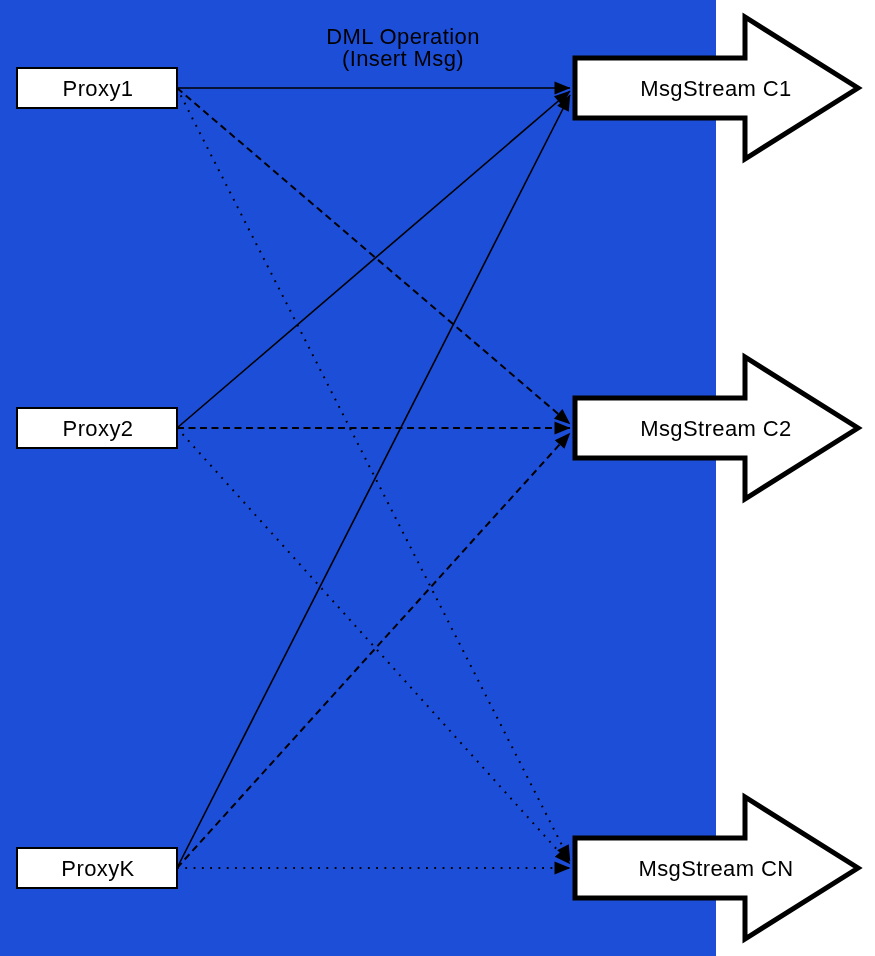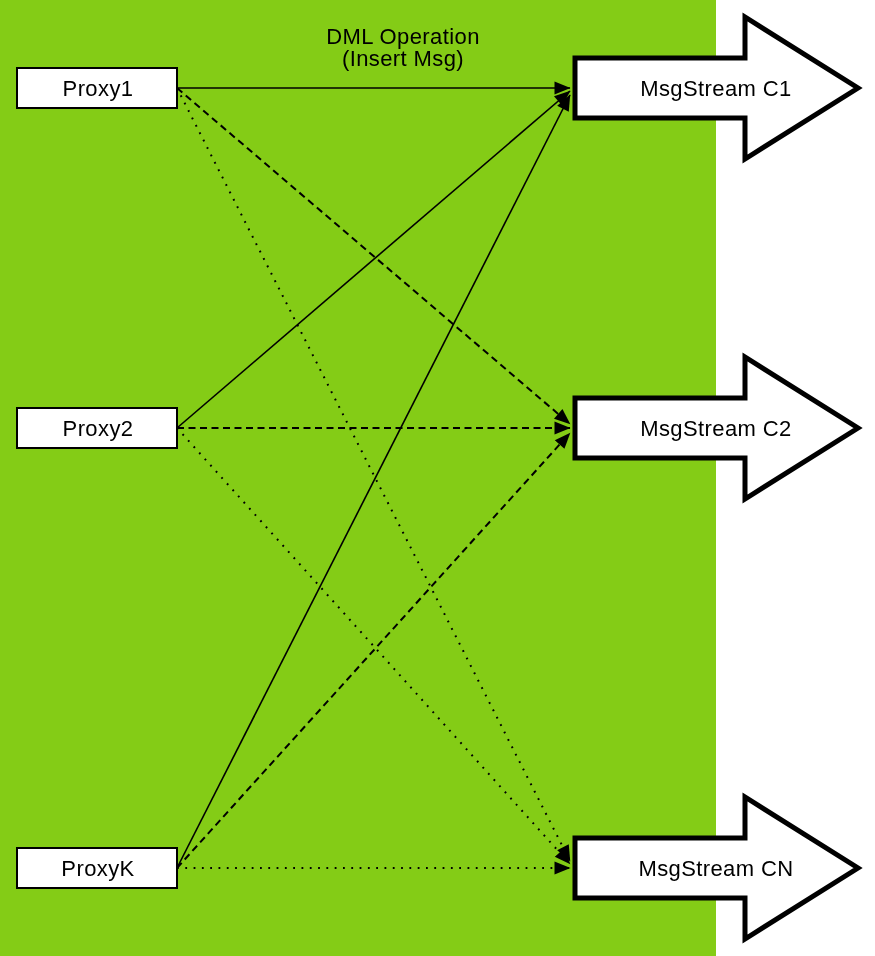--- a/index.html
+++ b/index.html
@@ -8,21 +8,21 @@
     background: #ffffff;
     width: 875px;
     height: 956px;
     overflow: hidden;
     font-family: "Liberation Sans", sans-serif;
   }
   .stage {
     position: relative;
     width: 716px;
     height: 956px;
-    background: #84cc16;
+    background: #1d4ed8;
   }
   svg { display: block; }
   .node-box {
     fill: #ffffff;
     stroke: #000000;
     stroke-width: 2;
   }
   .block-arrow {
     fill: #ffffff;
     stroke: #000000;

